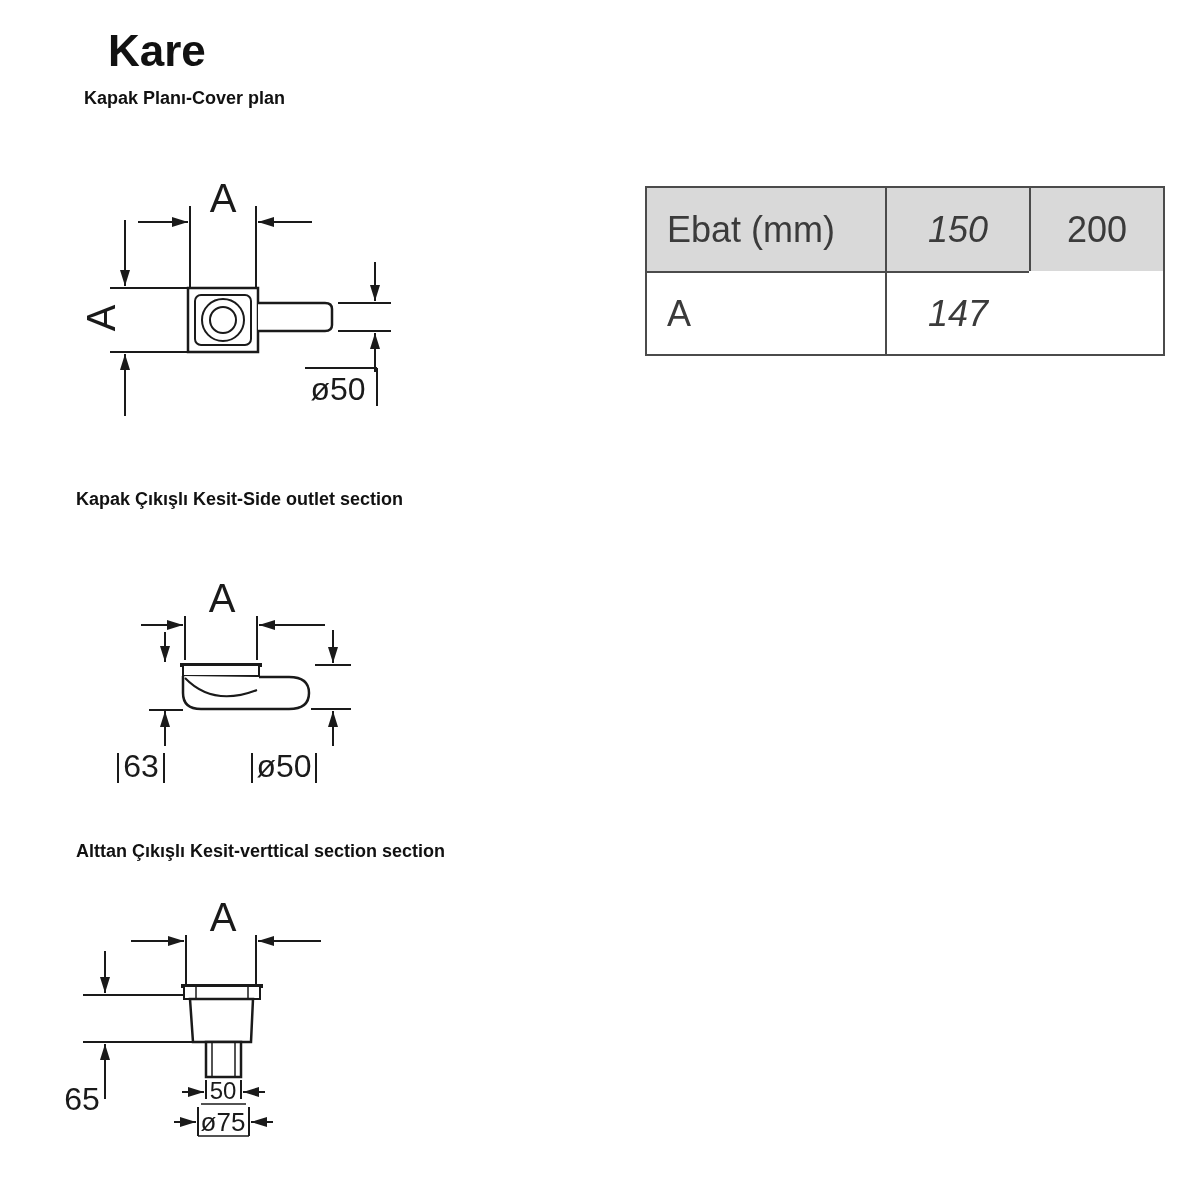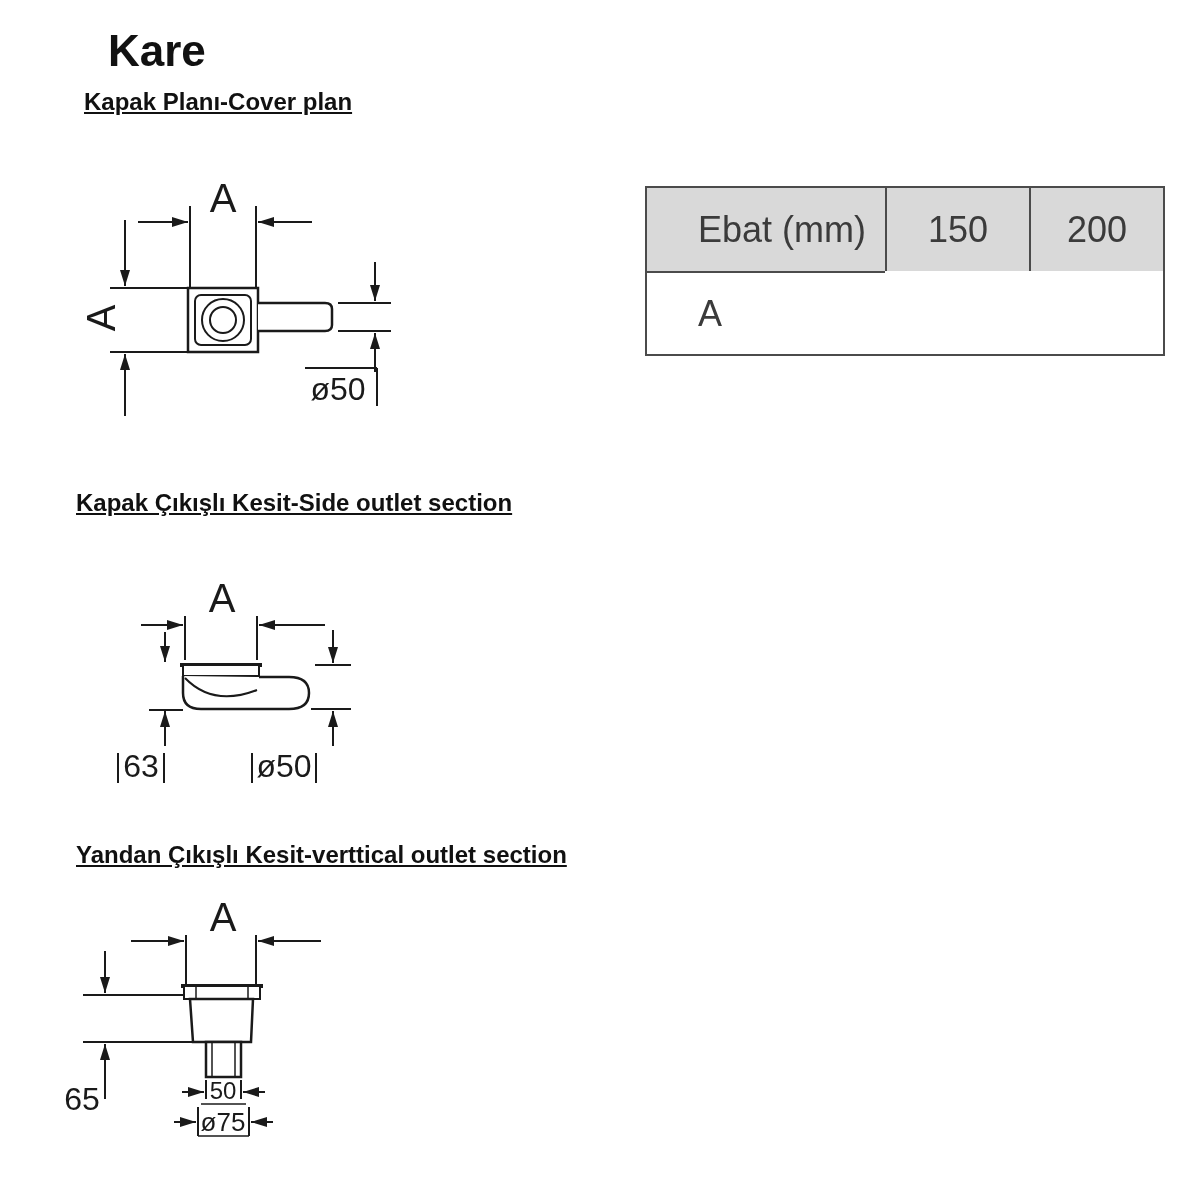--- a/index.html
+++ b/index.html
@@ -1,35 +1,35 @@
 <!DOCTYPE html>
 <html><head>
 <meta charset="utf-8">
 <style>
   * { margin:0; padding:0; box-sizing:border-box; }
   html, body { width:1200px; height:1200px; background:#ffffff; font-family:"Liberation Sans", sans-serif; }
   .page { position:relative; width:1200px; height:1200px; background:#ffffff; color:#1a1a1a; overflow:hidden; }
   .title { position:absolute; left:108px; top:26px; font-size:44px; font-weight:600; color:#111111; }
-  .section-label { position:absolute; font-size:24px; font-weight:600; color:#111111; white-space:nowrap;text-decoration:underline; }
+  .section-label { position:absolute; font-size:18px; font-weight:600; color:#111111; white-space:nowrap; }
   #lbl-cover { left:84px; top:88px; }
   #lbl-side  { left:76px; top:489px; }
   #lbl-vert  { left:76px; top:841px; }
   svg.drawing { position:absolute; overflow:visible; }
   #drw-cover { left:85px;  top:160px; }
   #drw-side  { left:105px; top:570px; }
   #drw-vert  { left:55px;  top:893px; }
   .size-table { position:absolute; left:645px; top:186px; border:2px solid #4b4b4b; background:#ffffff; }
   .size-table .tr { display:flex; }
   .size-table .tr.head .td { background:#d9d9d9; }
   .size-table .td {
     height:83px; display:flex; align-items:center; justify-content:center;
     font-size:36px; color:#3b3b3b; border-left:2px solid #4b4b4b;
   }
-  .size-table .td.c0 { width:238px; justify-content:flex-start; padding-left:51px; border-left:none; }
-  .size-table .td.c1 { width:144px; }
+  .size-table .td.c0 { width:238px; justify-content:flex-start; padding-left:20px; border-left:none; }
+  .size-table .td.c1 { width:144px;font-style:italic; }
   .size-table .td.c2 { width:134px; }
   .size-table .tr.body .td { border-top:2px solid #4b4b4b; }
 </style>
 </head>
 <body>
 
 <div class="page">
 
   <h1 class="title">Kare</h1>
 
@@ -78,20 +78,21 @@
   </svg>
 
   <div class="size-table">
     <div class="tr head">
       <div class="td c0">Ebat (mm)</div>
       <div class="td c1">150</div>
       <div class="td c2">200</div>
     </div>
     <div class="tr body">
       <div class="td c0">A</div>
+      <div class="td c1">147</div>
     </div>
   </div>
 
   <div class="section-label" id="lbl-side">Kapak Çıkışlı Kesit-Side outlet section</div>
 
   <svg id="drw-side" class="drawing" width="300" height="225" viewBox="0 0 300 225">
     <defs>
       <marker id="ar2" markerUnits="userSpaceOnUse" markerWidth="20" markerHeight="14" refX="17" refY="6" orient="auto">
         <path d="M1,1 L17,6 L1,11 Z" fill="#1a1a1a"></path>
       </marker>
@@ -127,21 +128,21 @@
         <line x1="211" y1="183" x2="211" y2="213"></line>
       </g>
     </g>
     <g fill="#1a1a1a" stroke="none" font-family="Liberation Sans, sans-serif">
       <text x="117" y="42" font-size="40" text-anchor="middle">A</text>
       <text x="36" y="207" font-size="32" text-anchor="middle">63</text>
       <text x="179" y="207" font-size="32" text-anchor="middle">ø50</text>
     </g>
   </svg>
 
-  <div class="section-label" id="lbl-vert">Yandan Çıkışlı Kesit-verttical outlet section</div>
+  <div class="section-label" id="lbl-vert">Alttan Çıkışlı Kesit-verttical section section</div>
 
   <svg id="drw-vert" class="drawing" width="290" height="260" viewBox="0 0 290 260">
     <defs>
       <marker id="ar3" markerUnits="userSpaceOnUse" markerWidth="20" markerHeight="14" refX="17" refY="6" orient="auto">
         <path d="M1,1 L17,6 L1,11 Z" fill="#1a1a1a"></path>
       </marker>
     </defs>
     <g stroke="#1a1a1a" stroke-width="2" fill="none">
       <g>
         <line x1="131" y1="42" x2="131" y2="91"></line>

